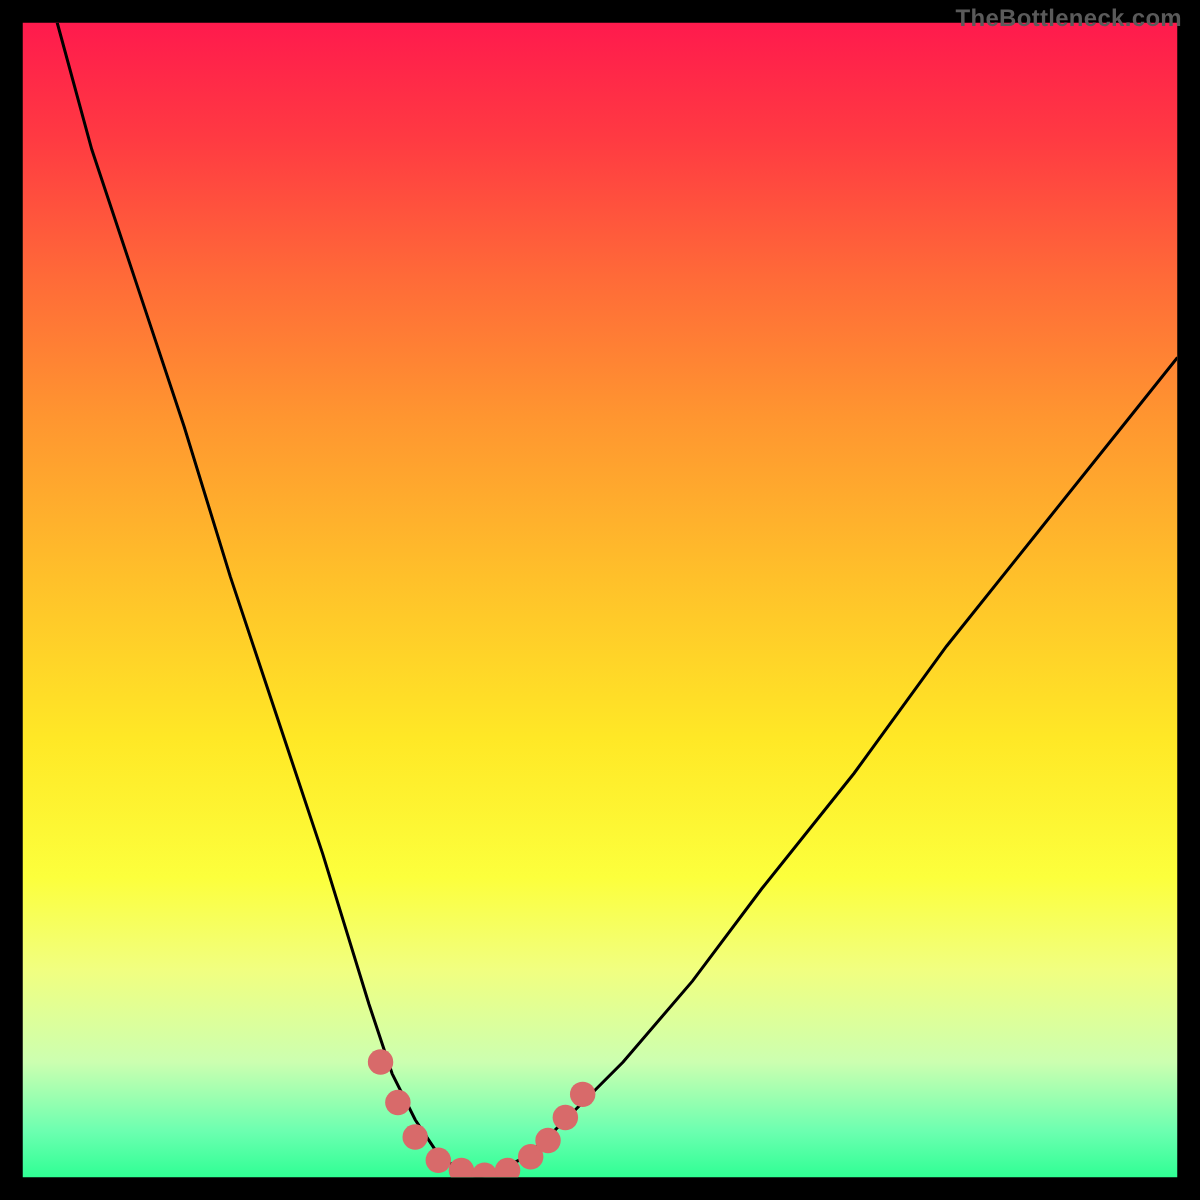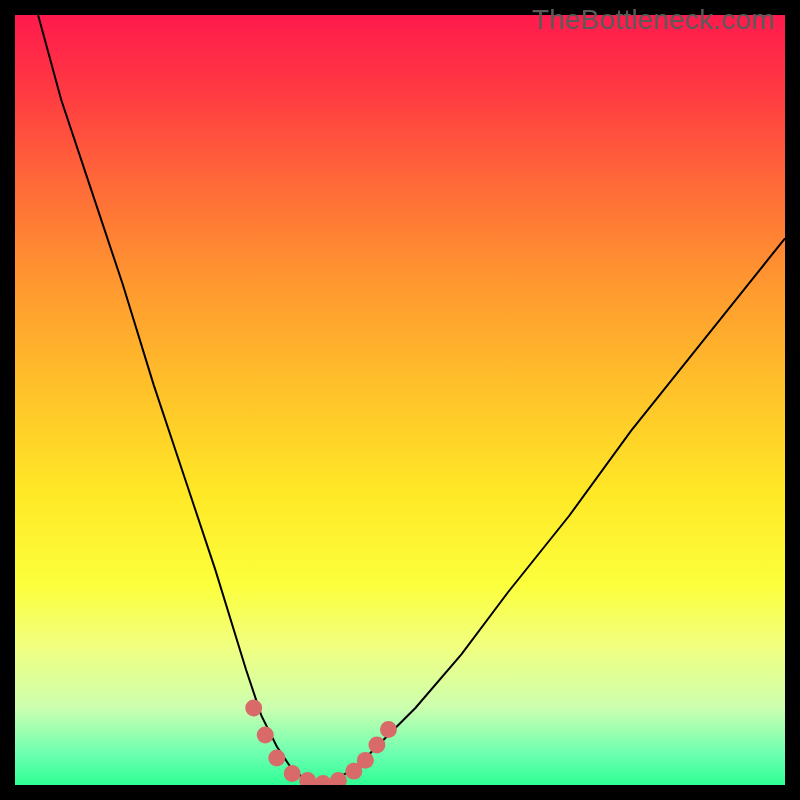--- a/index.html
+++ b/index.html
@@ -36,24 +36,24 @@
       #ffe826 62%,
       #fcff3c 74%,
       #f1ff80 82%,
       #ccffb0 90%,
       #6cffb0 96%,
       #2fff94 100%);
   }
   .watermark {
     position: absolute;
     top: 4px;
-    right: 25px;
+    right: 12px;
     color: #5a5a5a;
-    font-size: 28px;
-    font-weight: 400;
+    font-size: 16px;
+    font-weight: 700;
     letter-spacing: 0.2px;
     user-select: none;
   }
   svg.curve {
     position: absolute;
     inset: 0;
     width: 100%;
     height: 100%;
   }
 </style>

